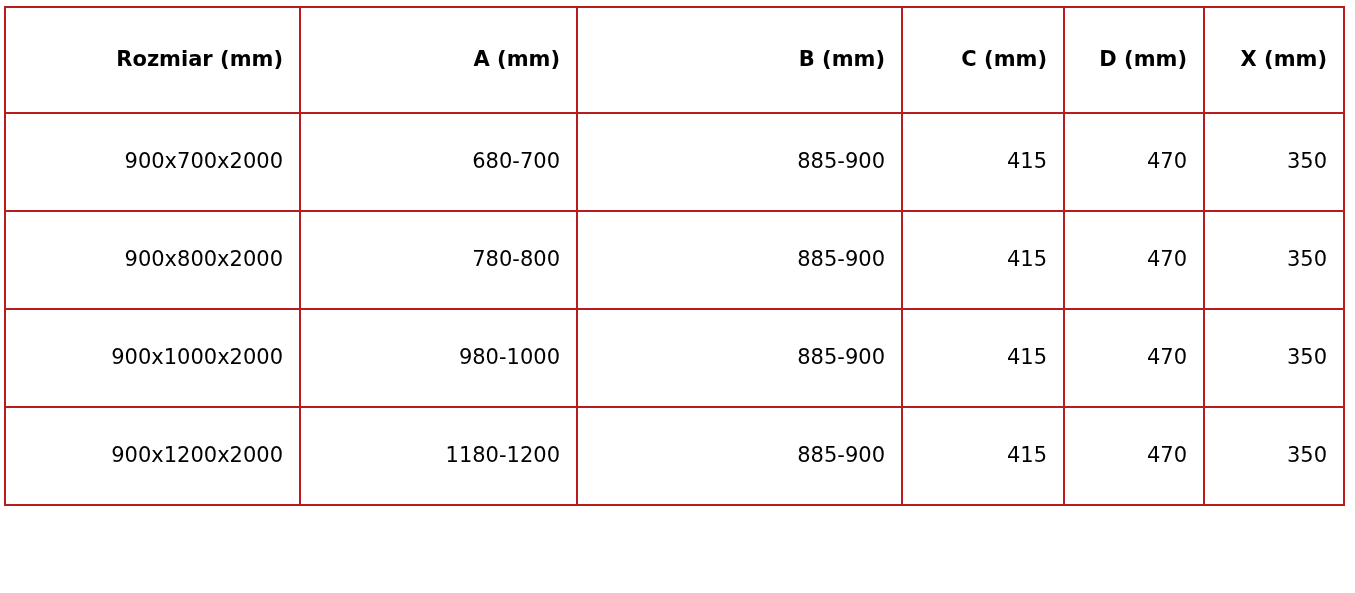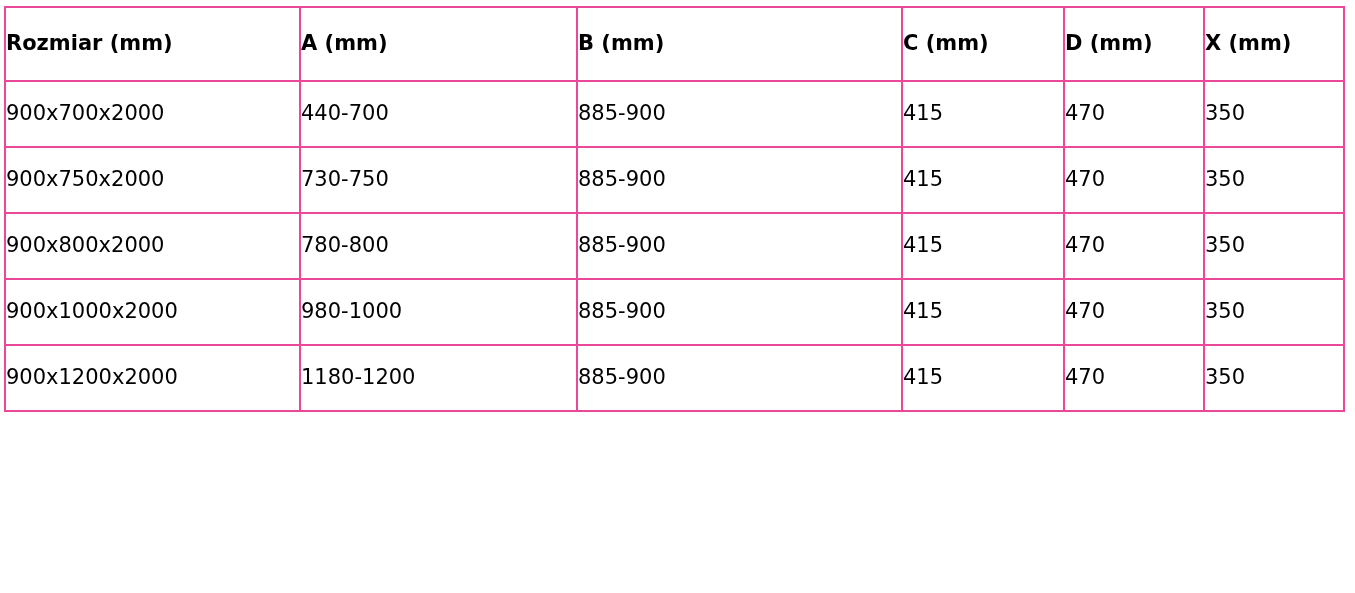--- a/index.html
+++ b/index.html
@@ -21,24 +21,24 @@
   }
   table.size-table {
     border-collapse: collapse;
     table-layout: fixed;
     width: 1339px;
     margin-left: 4px;
     margin-top: 6px;
   }
   table.size-table td,
   table.size-table th {
-    border: 2px solid #ec4899;
-    text-align: left;
+    border: 2px solid #b91c1c;
+    text-align: right;
     vertical-align: middle;
-    padding: 0;
+    padding: 16px;
     font-size: 21px;
     font-weight: normal;
     height: 64px;
     line-height: 1.1;
     white-space: nowrap;
   }
   table.size-table thead th {
     font-weight: bold;
     font-size: 21px;
     height: 72px;
@@ -70,29 +70,21 @@
         <th>A (mm)</th>
         <th>B (mm)</th>
         <th>C (mm)</th>
         <th>D (mm)</th>
         <th>X (mm)</th>
       </tr>
     </thead>
     <tbody>
       <tr>
         <td>900x700x2000</td>
-        <td>440-700</td>
-        <td>885-900</td>
-        <td>415</td>
-        <td>470</td>
-        <td>350</td>
-      </tr>
-      <tr>
-        <td>900x750x2000</td>
-        <td>730-750</td>
+        <td>680-700</td>
         <td>885-900</td>
         <td>415</td>
         <td>470</td>
         <td>350</td>
       </tr>
       <tr>
         <td>900x800x2000</td>
         <td>780-800</td>
         <td>885-900</td>
         <td>415</td>

